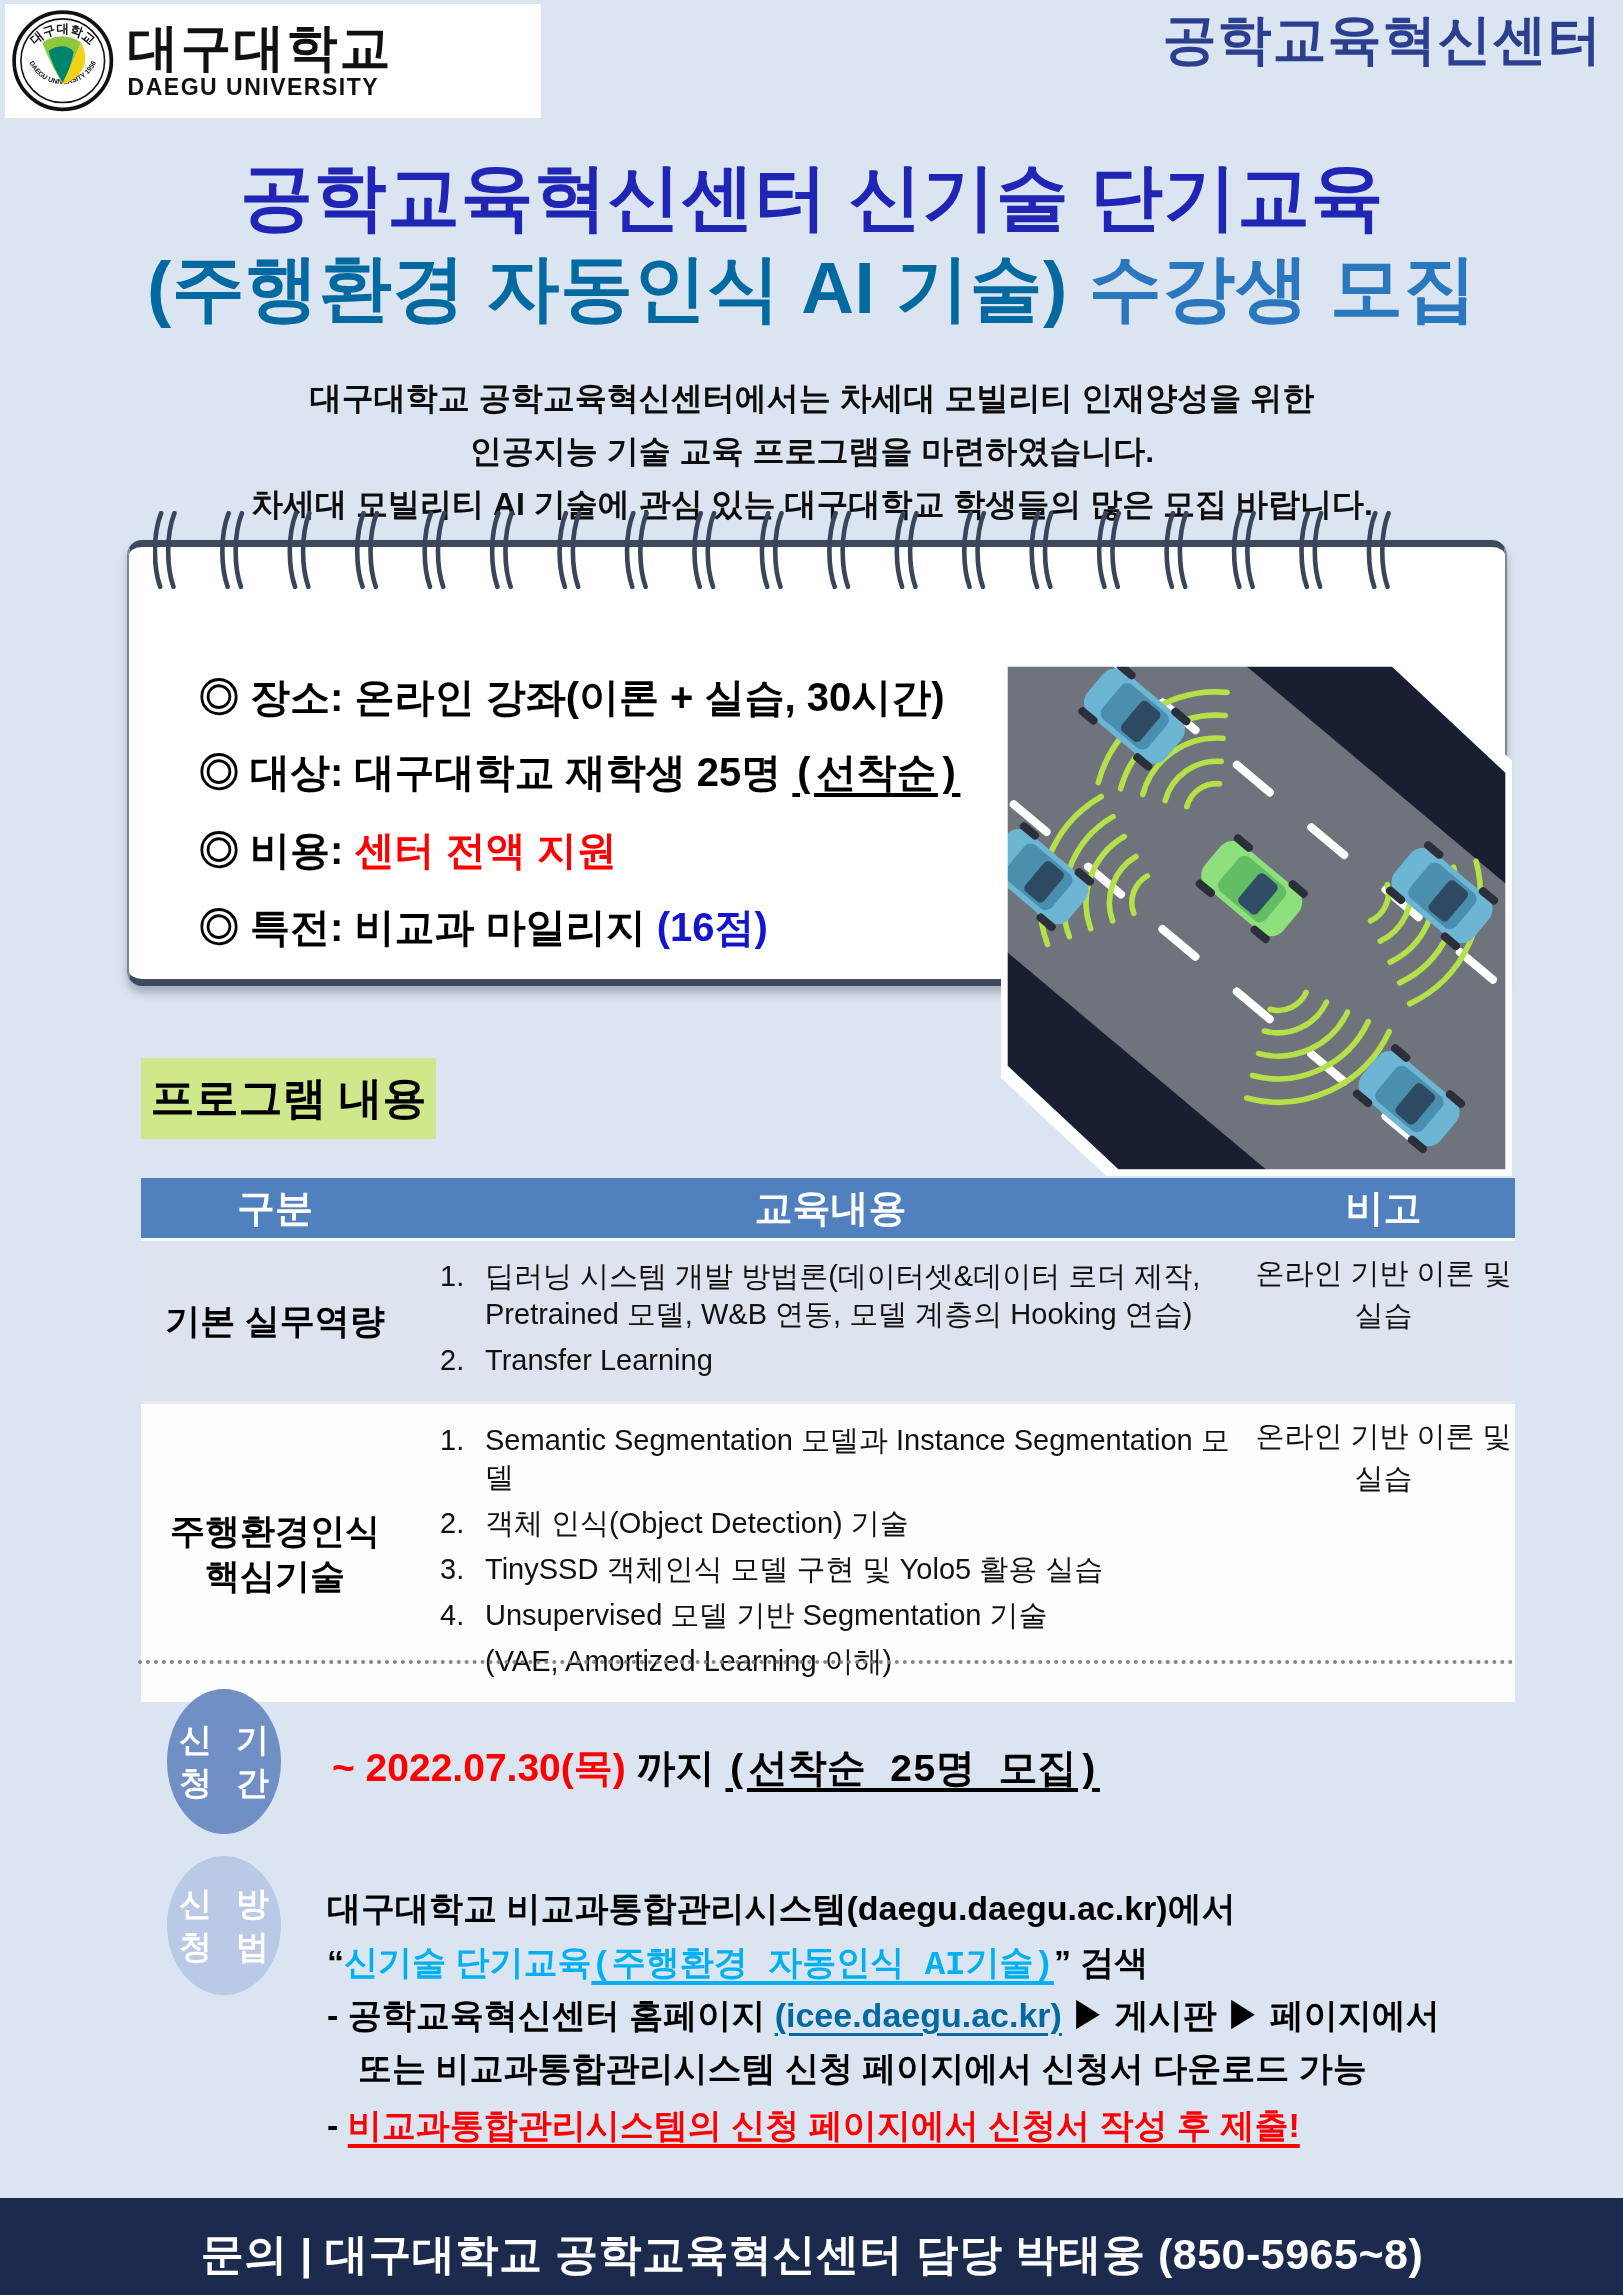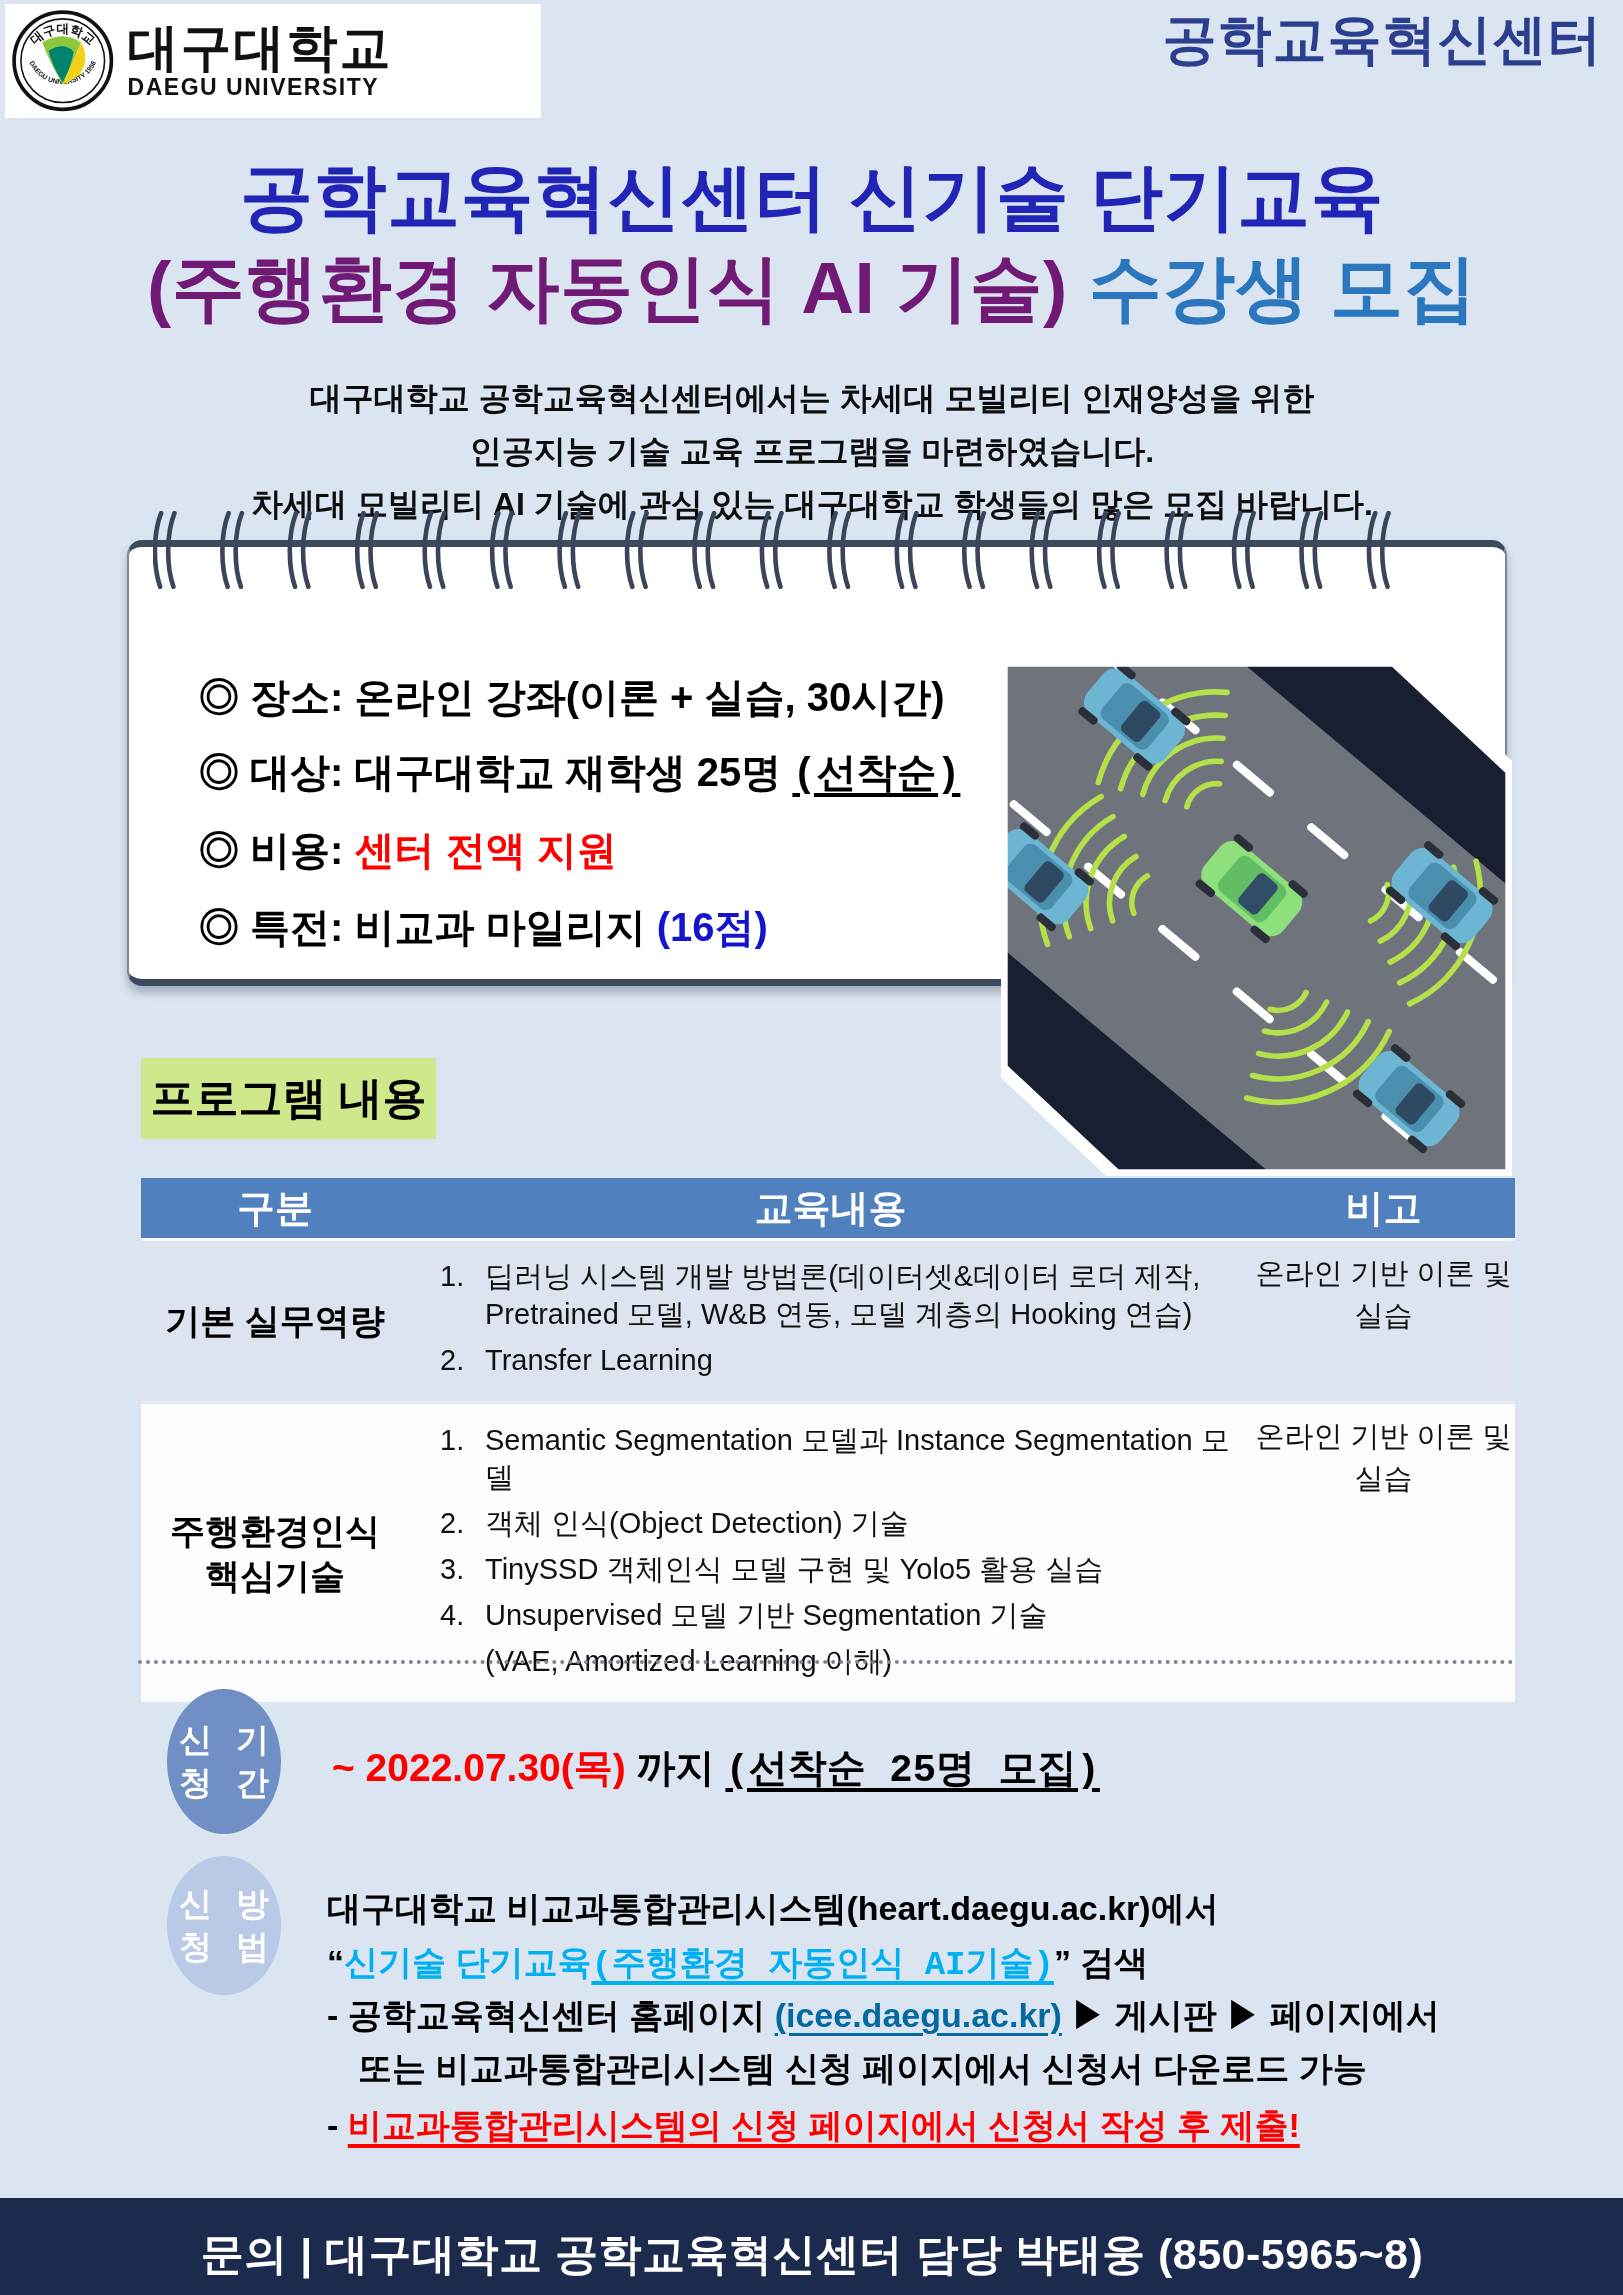--- a/index.html
+++ b/index.html
@@ -23,21 +23,21 @@
   }
   
   .title1 {
     position:absolute; top:149px; left:0; width:100%; text-align:center;
     font-size:73px; font-weight:800; color:#2125b6; letter-spacing:0.5px;
   }
   .title2 {
     position:absolute; top:240px; left:0; width:100%; text-align:center;
     font-size:73px; font-weight:800; letter-spacing:0.5px;
   }
-  .title2 .green { color:#701a75; }
+  .title2 .green { color:#0369a1; }
   .title2 .blue  { color:#2b77bd; }
   
   .intro {
     position:absolute; top:372px; left:0; width:100%; text-align:center;
     font-size:32px; font-weight:700; color:#0d0d0d; line-height:1.66;
   }
   
   .note-box {
     position:absolute; left:127px; top:540px; width:1380px; height:446px;
     background:#ffffff; border:2.6px solid #7c8797;
@@ -298,21 +298,21 @@
   <div class="badge badge-period">
     <span>신청</span>
     <span>기간</span>
   </div>
   <div class="period-line"><span class="red">~ 2022.07.30(목)</span><span> 까지 </span><span class="ul">(선착순 25명 모집)</span></div>
 
   <div class="badge badge-method">
     <span>신청</span>
     <span>방법</span>
   </div>
-  <div class="m-line m1">대구대학교 비교과통합관리시스템(heart.daegu.ac.kr)에서</div>
+  <div class="m-line m1">대구대학교 비교과통합관리시스템(daegu.daegu.ac.kr)에서</div>
   <div class="m-line m2"><span>“</span><span class="cyan">신기술 단기교육</span><span class="cyan ul">(주행환경 자동인식 AI기술)</span><span>” 검색</span></div>
   <div class="m-line m3"><span>-  공학교육혁신센터 홈페이지 </span><span class="link">(icee.daegu.ac.kr)</span><span>  ▶ 게시판 ▶ 페이지에서</span></div>
   <div class="m-line m4">또는 비교과통합관리시스템 신청 페이지에서 신청서 다운로드 가능</div>
   <div class="m-line m5"><span>-  </span><span class="red-ul">비교과통합관리시스템의 신청 페이지에서 신청서 작성 후 제출!</span></div>
 
   <div class="footer">
     <div class="footer-text">문의 | 대구대학교 공학교육혁신센터 담당 박태웅 (850-5965~8)</div>
   </div>
 
 </div>

